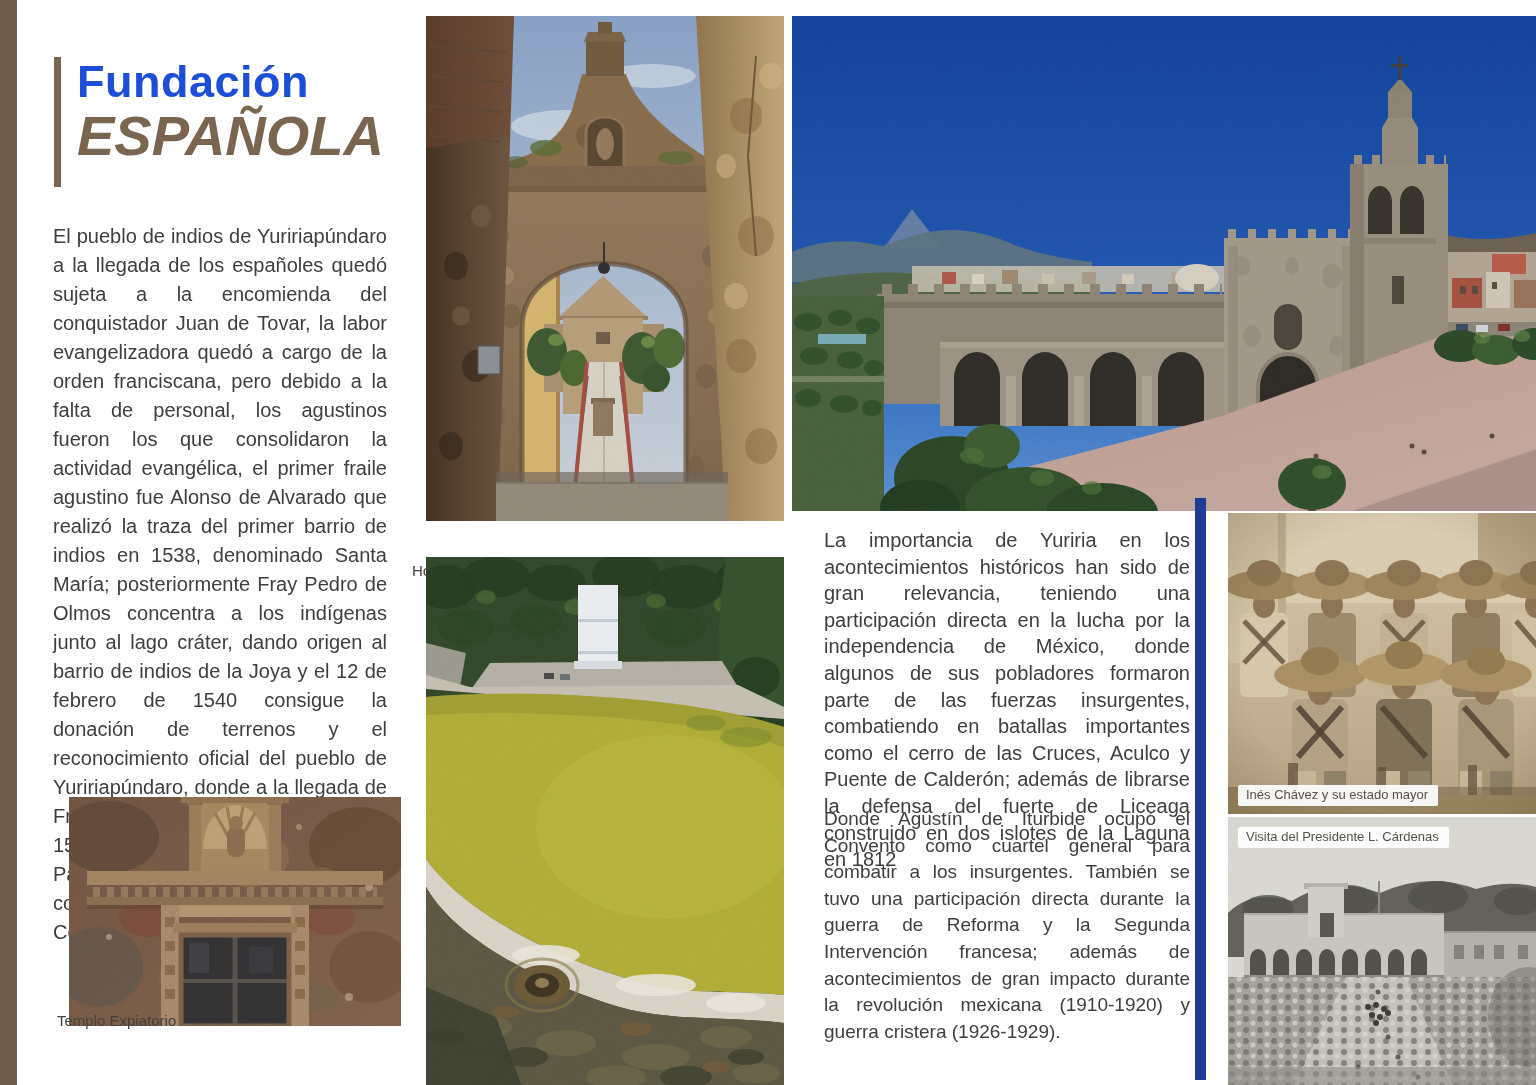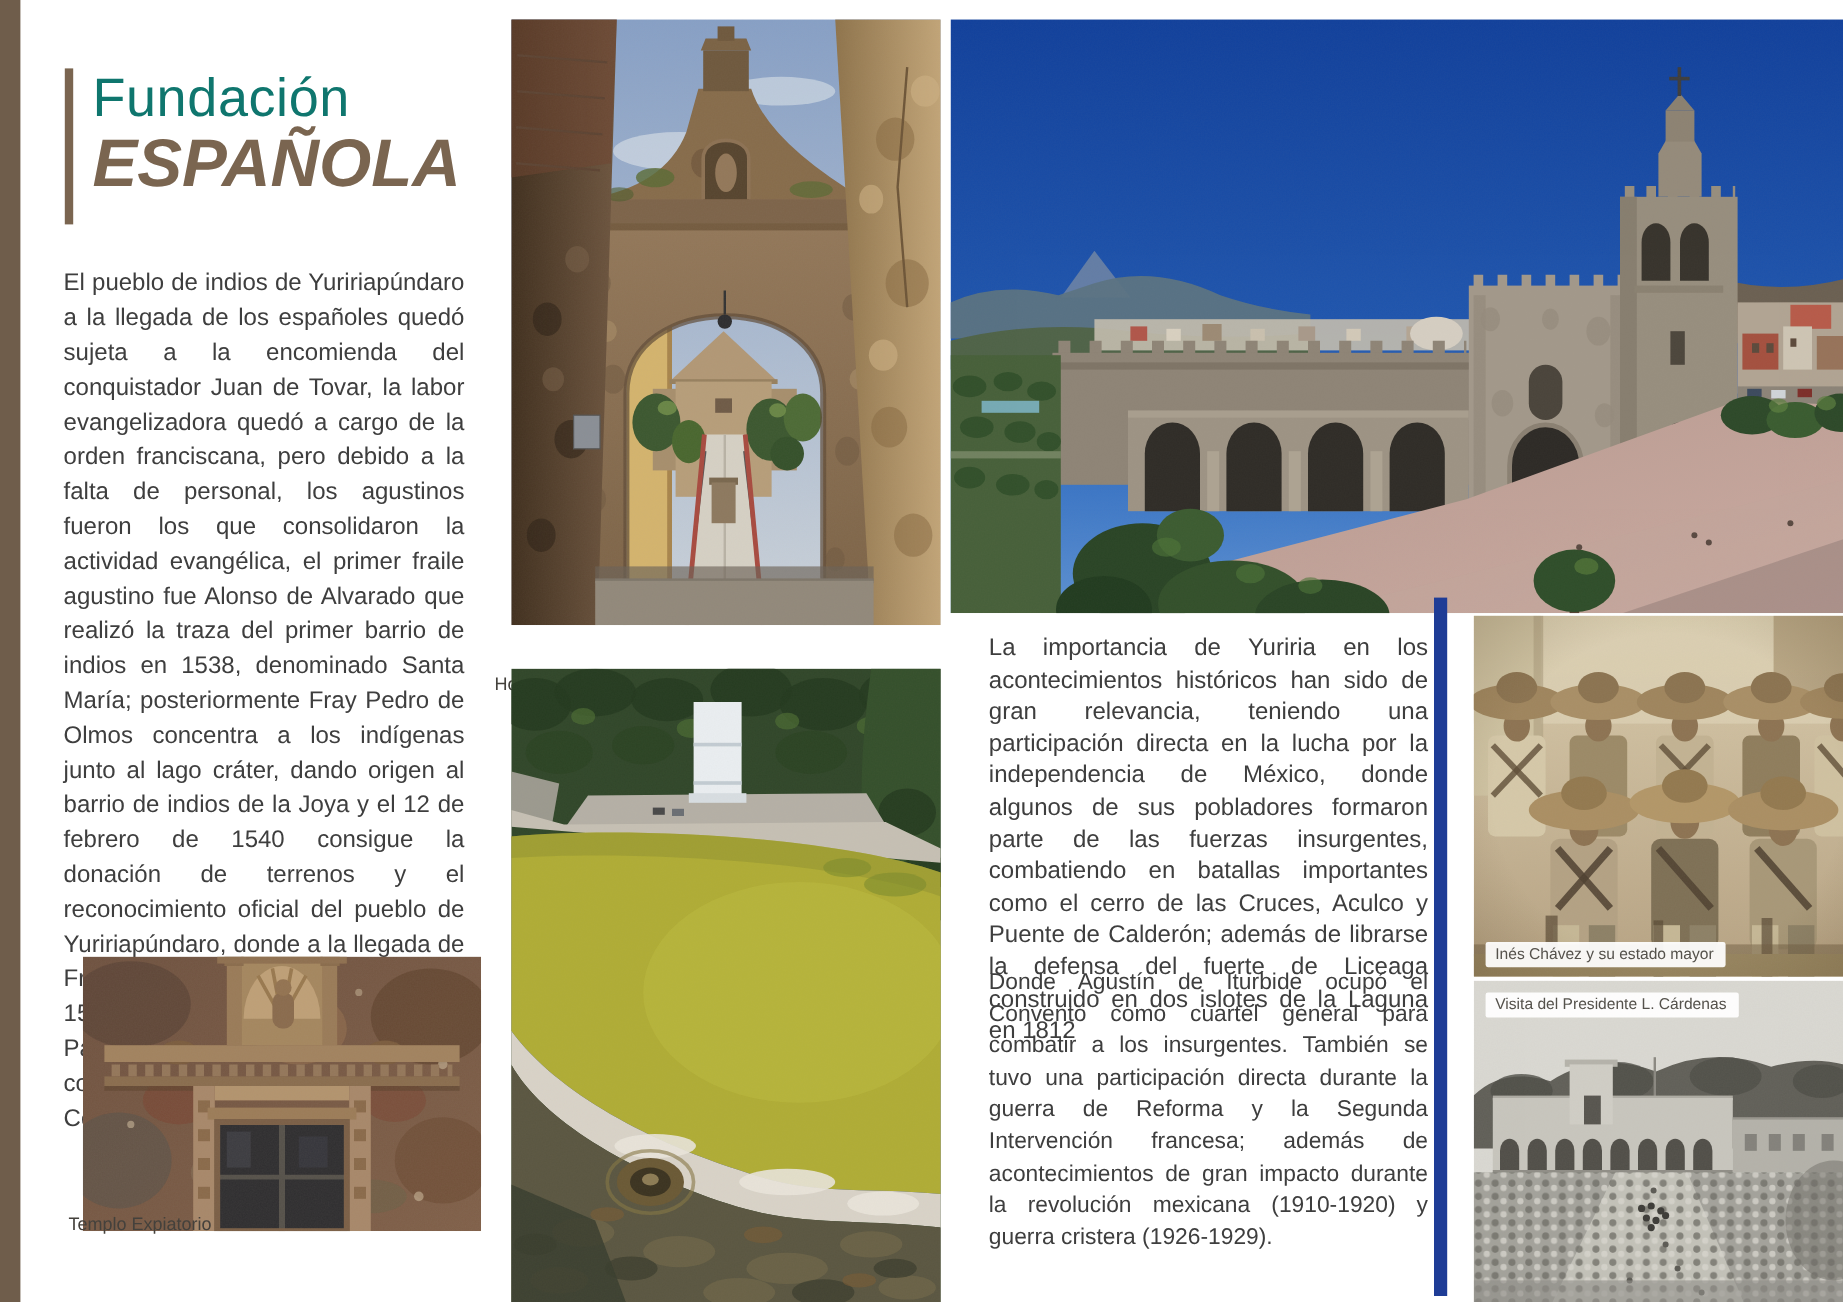--- a/index.html
+++ b/index.html
@@ -2,22 +2,22 @@
 <html><head>
 <meta charset="utf-8">
 <style>
   html,body{margin:0;padding:0;background:#ffffff;}
   .page{position:relative;width:1536px;height:1085px;background:#fff;overflow:hidden;
         font-family:"Liberation Sans",sans-serif;}
   .left-strip{position:absolute;left:0;top:0;width:17px;height:1085px;background:#6f5d4b;}
   
   .title-block{position:absolute;left:54px;top:57px;display:flex;}
   .title-bar{width:7px;height:130px;background:#7a6550;margin-right:16px;}
-  .title-text .t1{font-family:"Liberation Sans",sans-serif;font-weight:normal;font-size:45px;
-                  color:#0f766e;line-height:1.1;letter-spacing:.5px;}
+  .title-text .t1{font-family:"Liberation Sans",sans-serif;font-weight:bold;font-size:45px;
+                  color:#1d4ed8;line-height:1.1;letter-spacing:.5px;}
   .title-text .t2{font-family:Liberation Sans, sans-serif;font-style:italic;font-weight:bold;
                   font-size:56px;color:#7a6550;line-height:1.05;letter-spacing:0;}
   .body-text{margin:0;color:#3e3e3e;text-align:justify;}
   .p-left{position:absolute;left:53px;top:222px;width:334px;font-size:20px;line-height:29px;}
   .photo{position:absolute;overflow:hidden;padding:0;margin:16px;}
   .photo svg{display:block;}
   .templo{left:53px;top:781px;width:332px;height:229px;}
   .caption{position:absolute;font-size:15px;color:#44413c;}
   .cap-templo{left:57px;top:1012px;}
   

